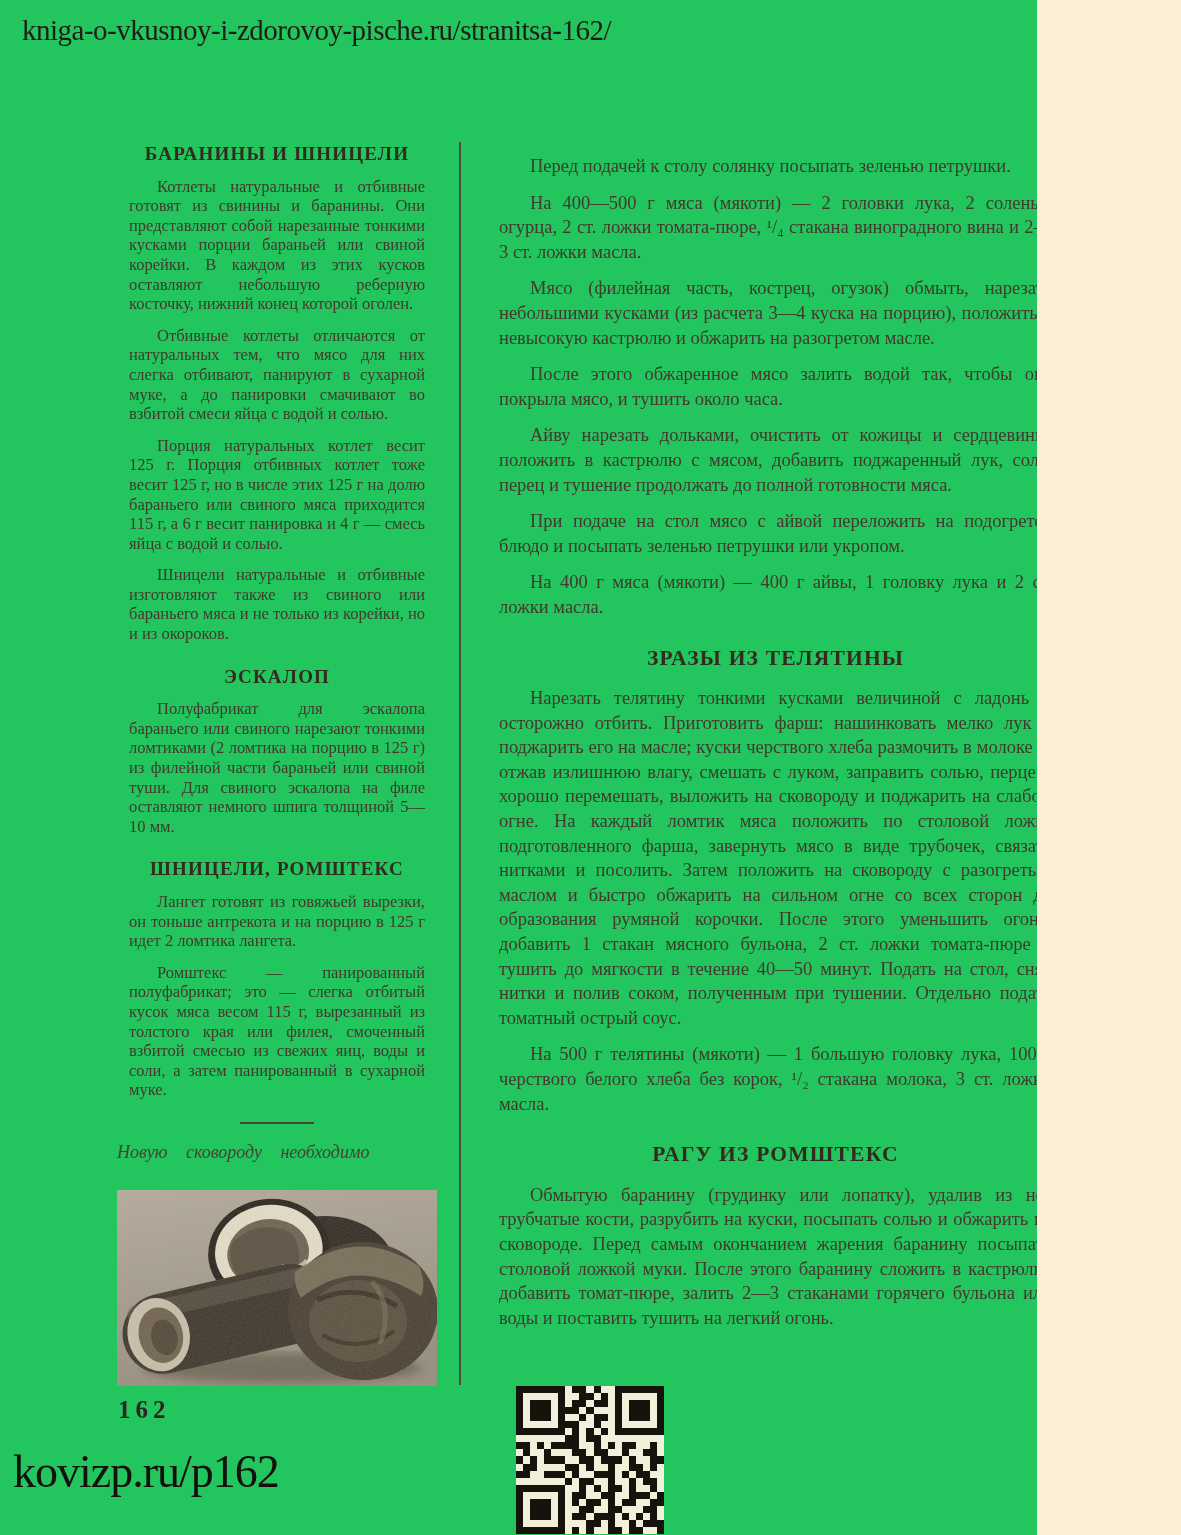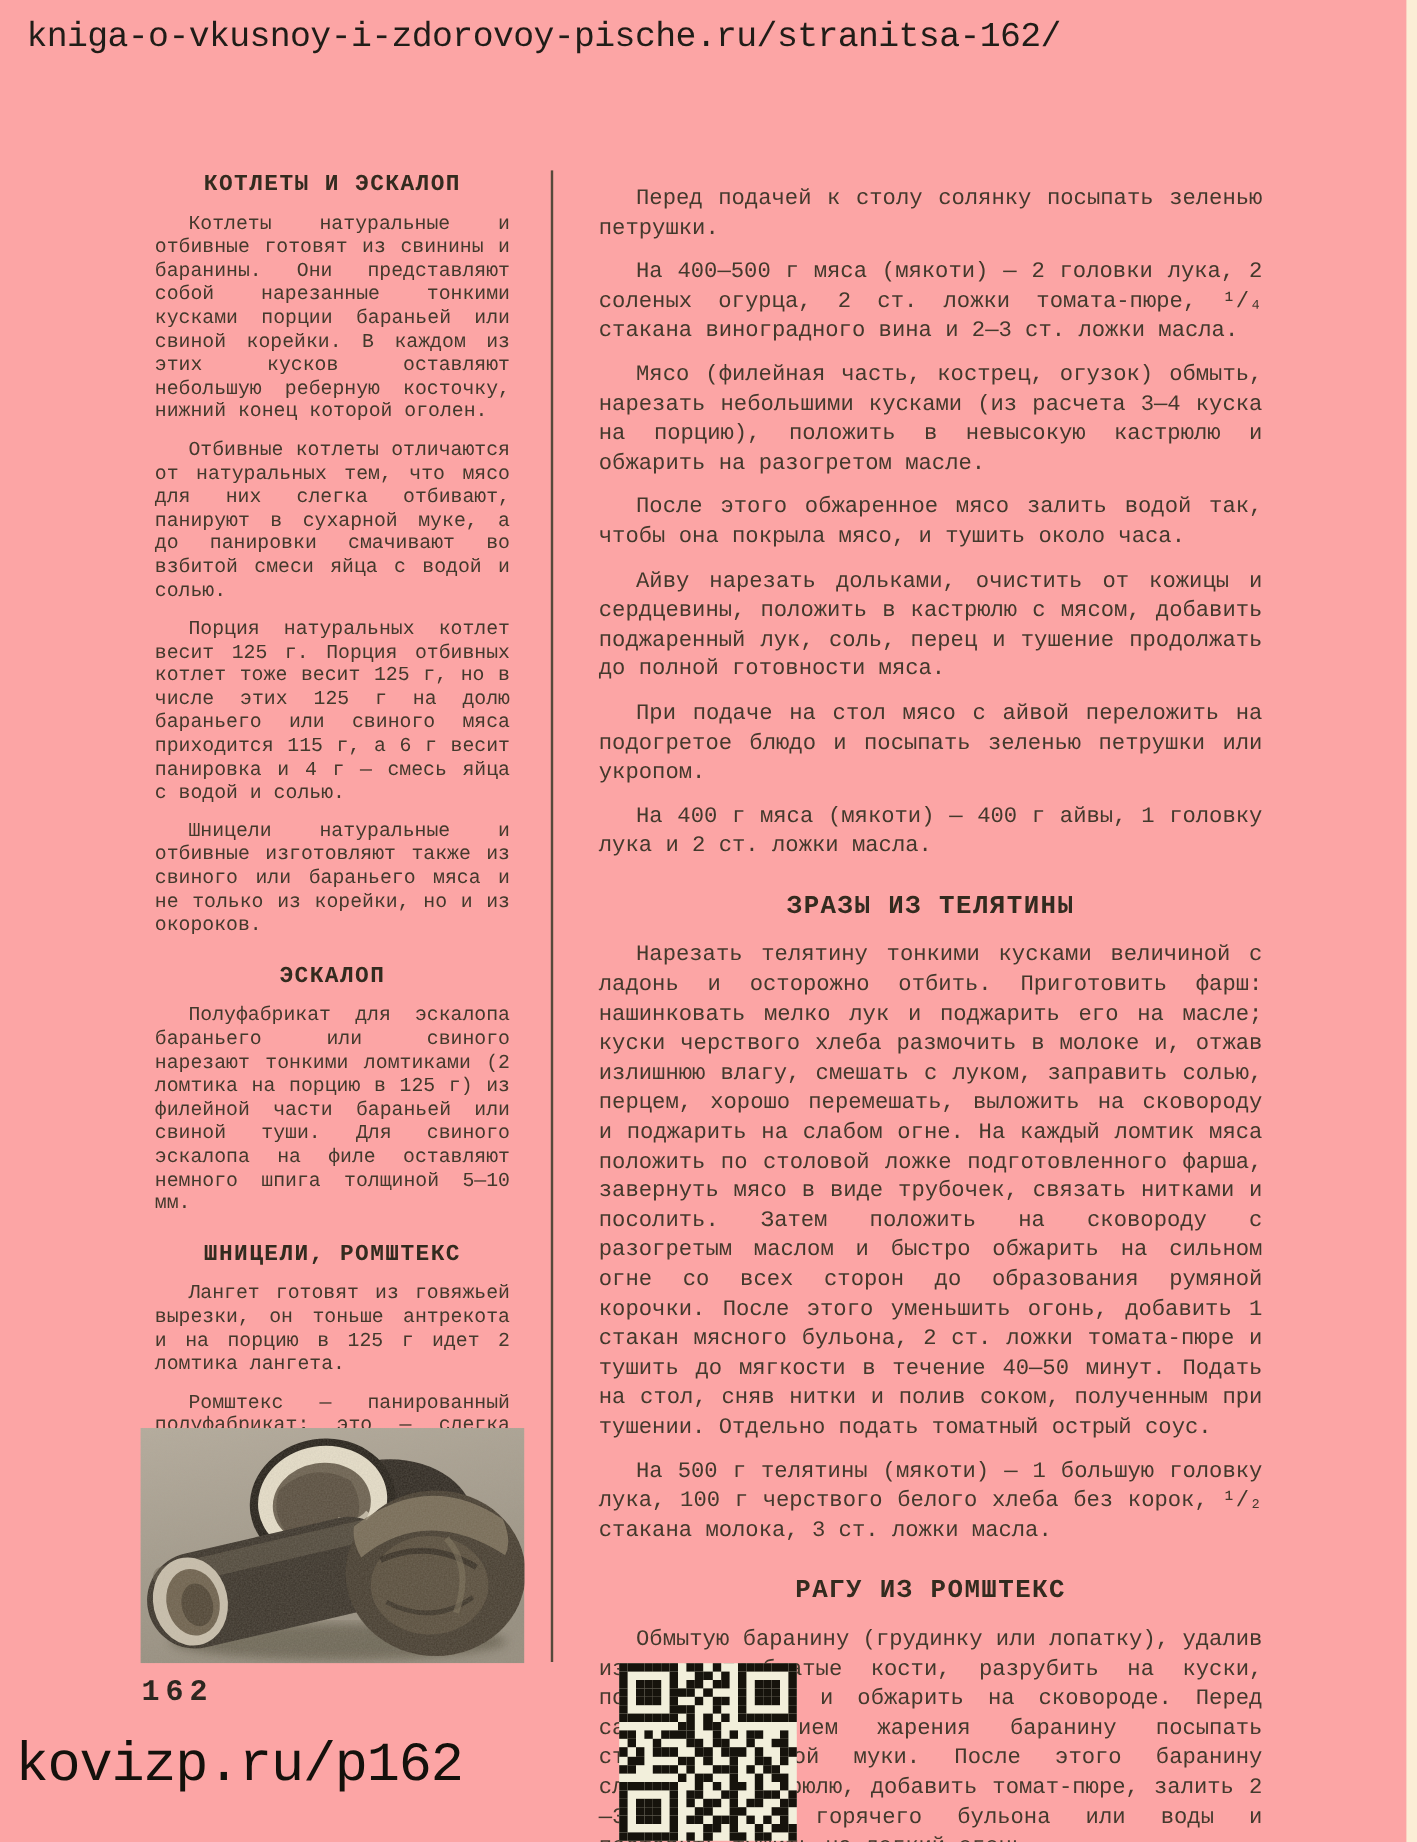--- a/index.html
+++ b/index.html
@@ -1,17 +1,17 @@
 <!DOCTYPE html>
 <html><head>
 <meta charset="utf-8">
 <style>
   html,body{margin:0;padding:0;background:#fbeed6;}
-  .page{position:relative;width:1172px;height:1535px;background:#fca5a5;overflow:hidden;
-        font-family:Liberation Mono, monospace;color:#43392c;}
+  .page{position:relative;width:1037px;height:1535px;background:#22c55e;overflow:hidden;
+        font-family:Liberation Serif, serif;color:#43392c;}
 
   .url-bar{position:absolute;left:22px;top:14px;font-size:29px;letter-spacing:-0.5px;
            color:#201d18;white-space:nowrap;}
 
   .divider{position:absolute;left:459px;top:142px;width:2px;height:1243px;background:#55493a;}
 
   .col{position:absolute;top:142px;text-align:justify;}
   .col-left{left:117px;width:320px;font-size:16.5px;line-height:19.6px;}
   .col-right{left:487px;width:577px;font-size:18.5px;line-height:24.6px;}
 
@@ -44,21 +44,21 @@
 </head>
 <body>
 
 <div class="page">
 
   <div class="url-bar">kniga-o-vkusnoy-i-zdorovoy-pische.ru/stranitsa-162/</div>
 
   <div class="divider"></div>
 
   <div class="col col-left">
-    <h3>КОТЛЕТЫ И ЭСКАЛОП</h3>
+    <h3>БАРАНИНЫ И ШНИЦЕЛИ</h3>
     <p>Котлеты натуральные и отбивные готовят из свинины и баранины. Они представляют собой нарезанные тонкими кусками порции бараньей или свиной корейки. В каждом из этих кусков оставляют небольшую реберную косточку, нижний конец которой оголен.</p>
     <p>Отбивные котлеты отличаются от натуральных тем, что мясо для них слегка отбивают, панируют в сухарной муке, а до панировки смачивают во взбитой смеси яйца с водой и солью.</p>
     <p>Порция натуральных котлет весит 125 г. Порция отбивных котлет тоже весит 125 г, но в числе этих 125 г на долю бараньего или свиного мяса приходится 115 г, а 6 г весит панировка и 4 г — смесь яйца с водой и солью.</p>
     <p>Шницели натуральные и отбивные изготовляют также из свиного или бараньего мяса и не только из корейки, но и из окороков.</p>
 
     <h3>ЭСКАЛОП</h3>
     <p>Полуфабрикат для эскалопа бараньего или свиного нарезают тонкими ломтиками (2 ломтика на порцию в 125 г) из филейной части бараньей или свиной туши. Для свиного эскалопа на филе оставляют немного шпига толщиной 5—10 мм.</p>
 
     <h3>ШНИЦЕЛИ, РОМШТЕКС</h3>
     <p>Лангет готовят из говяжьей вырезки, он тоньше антрекота и на порцию в 125 г идет 2 ломтика лангета.</p>

